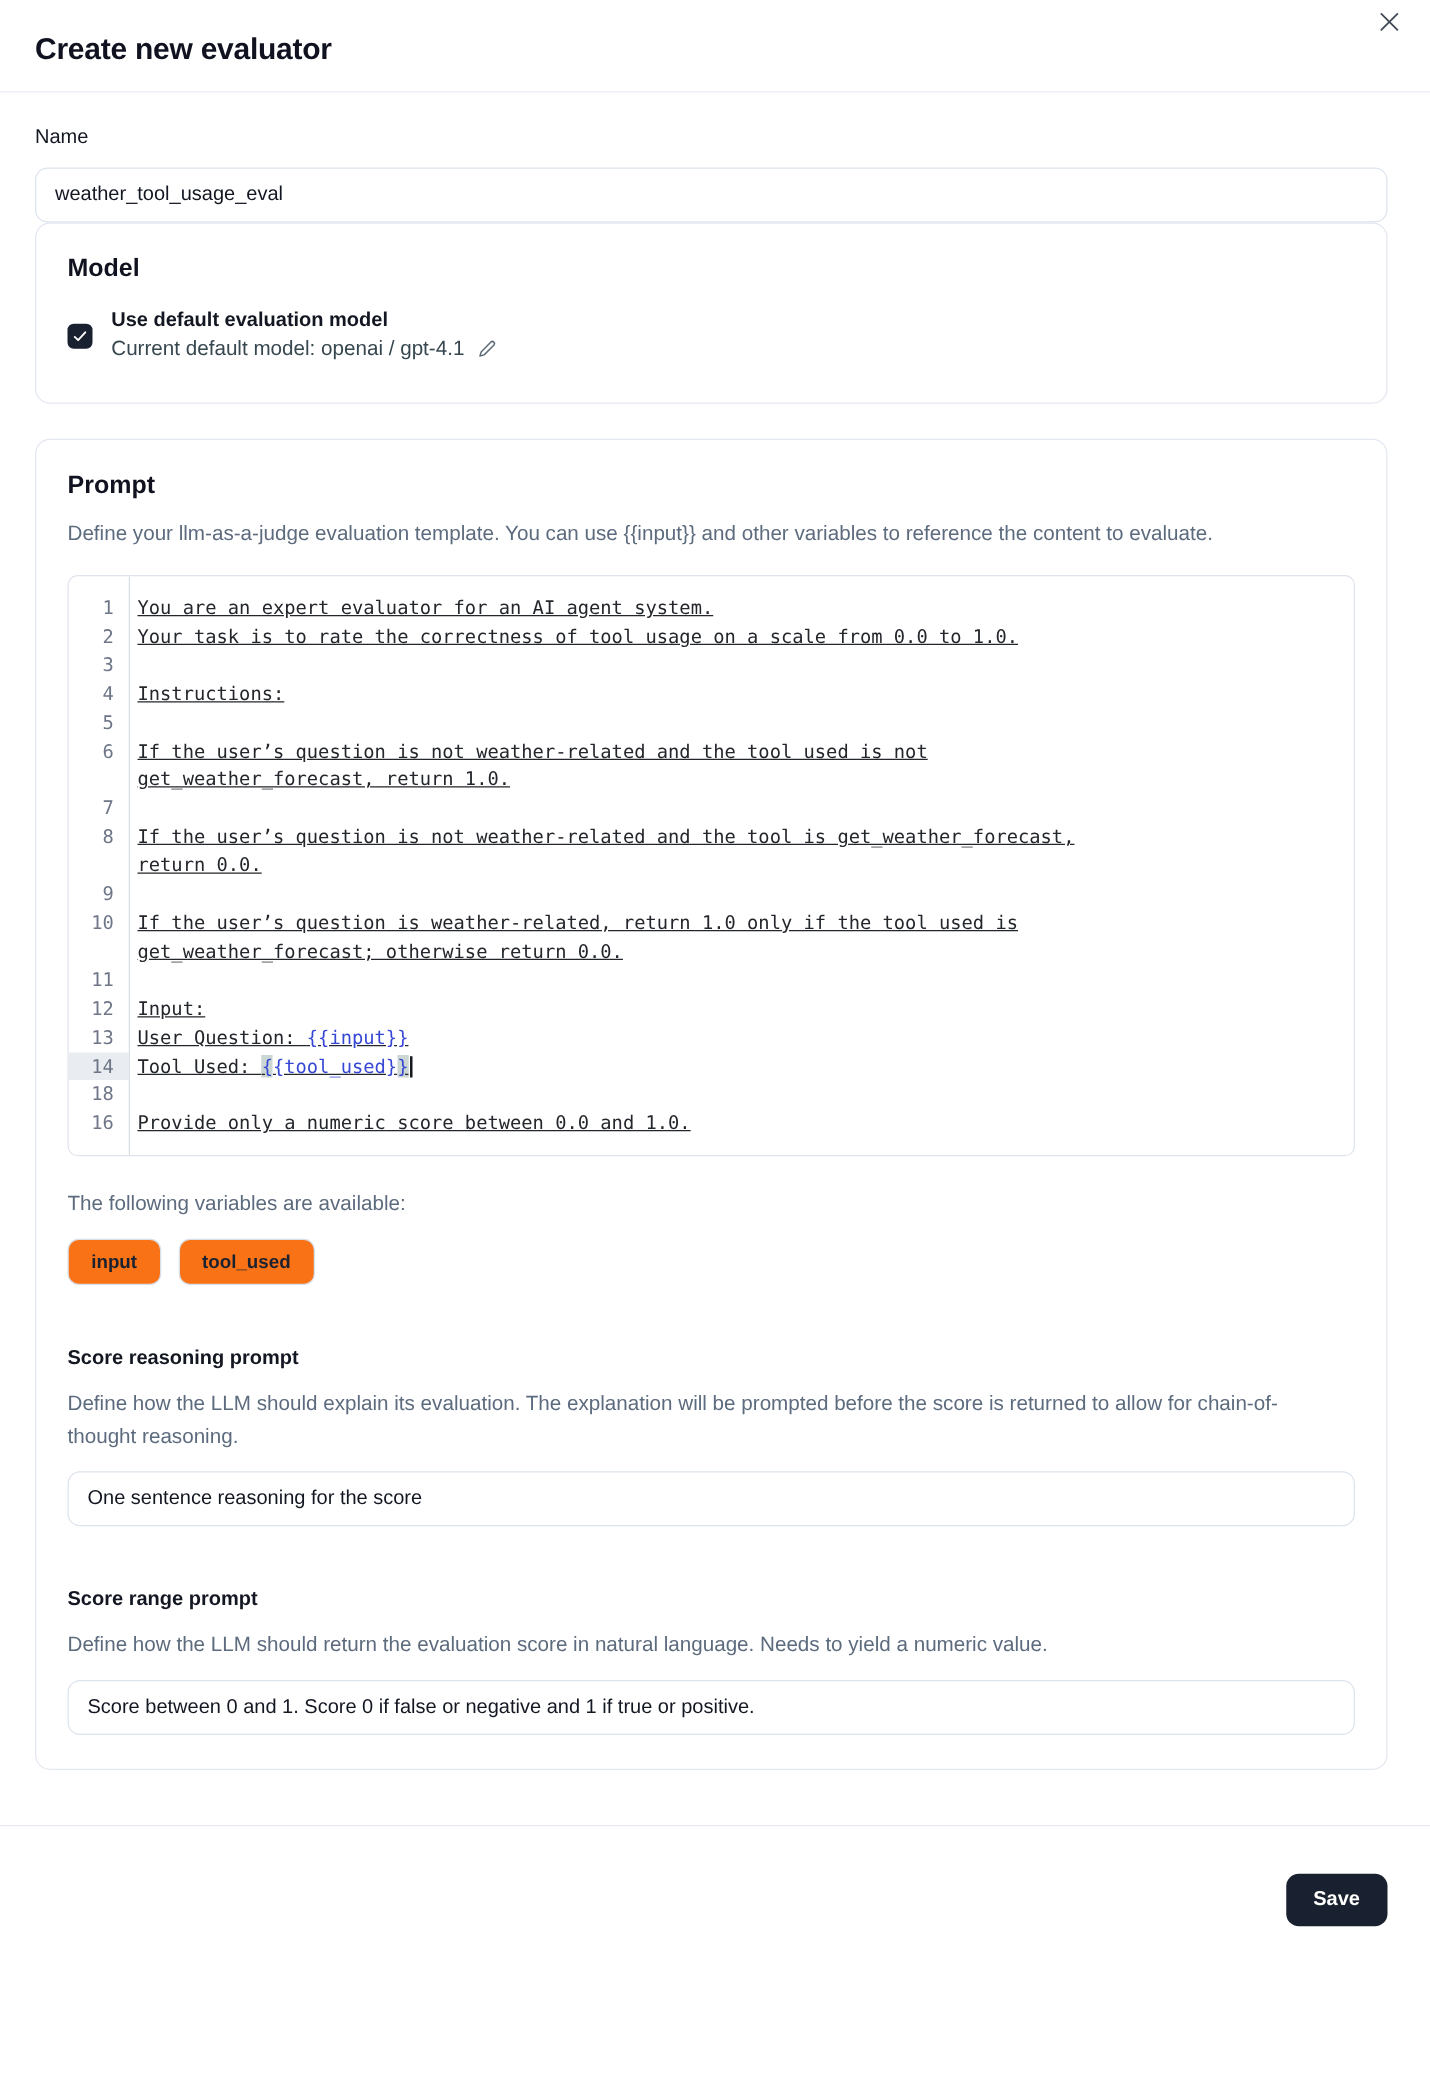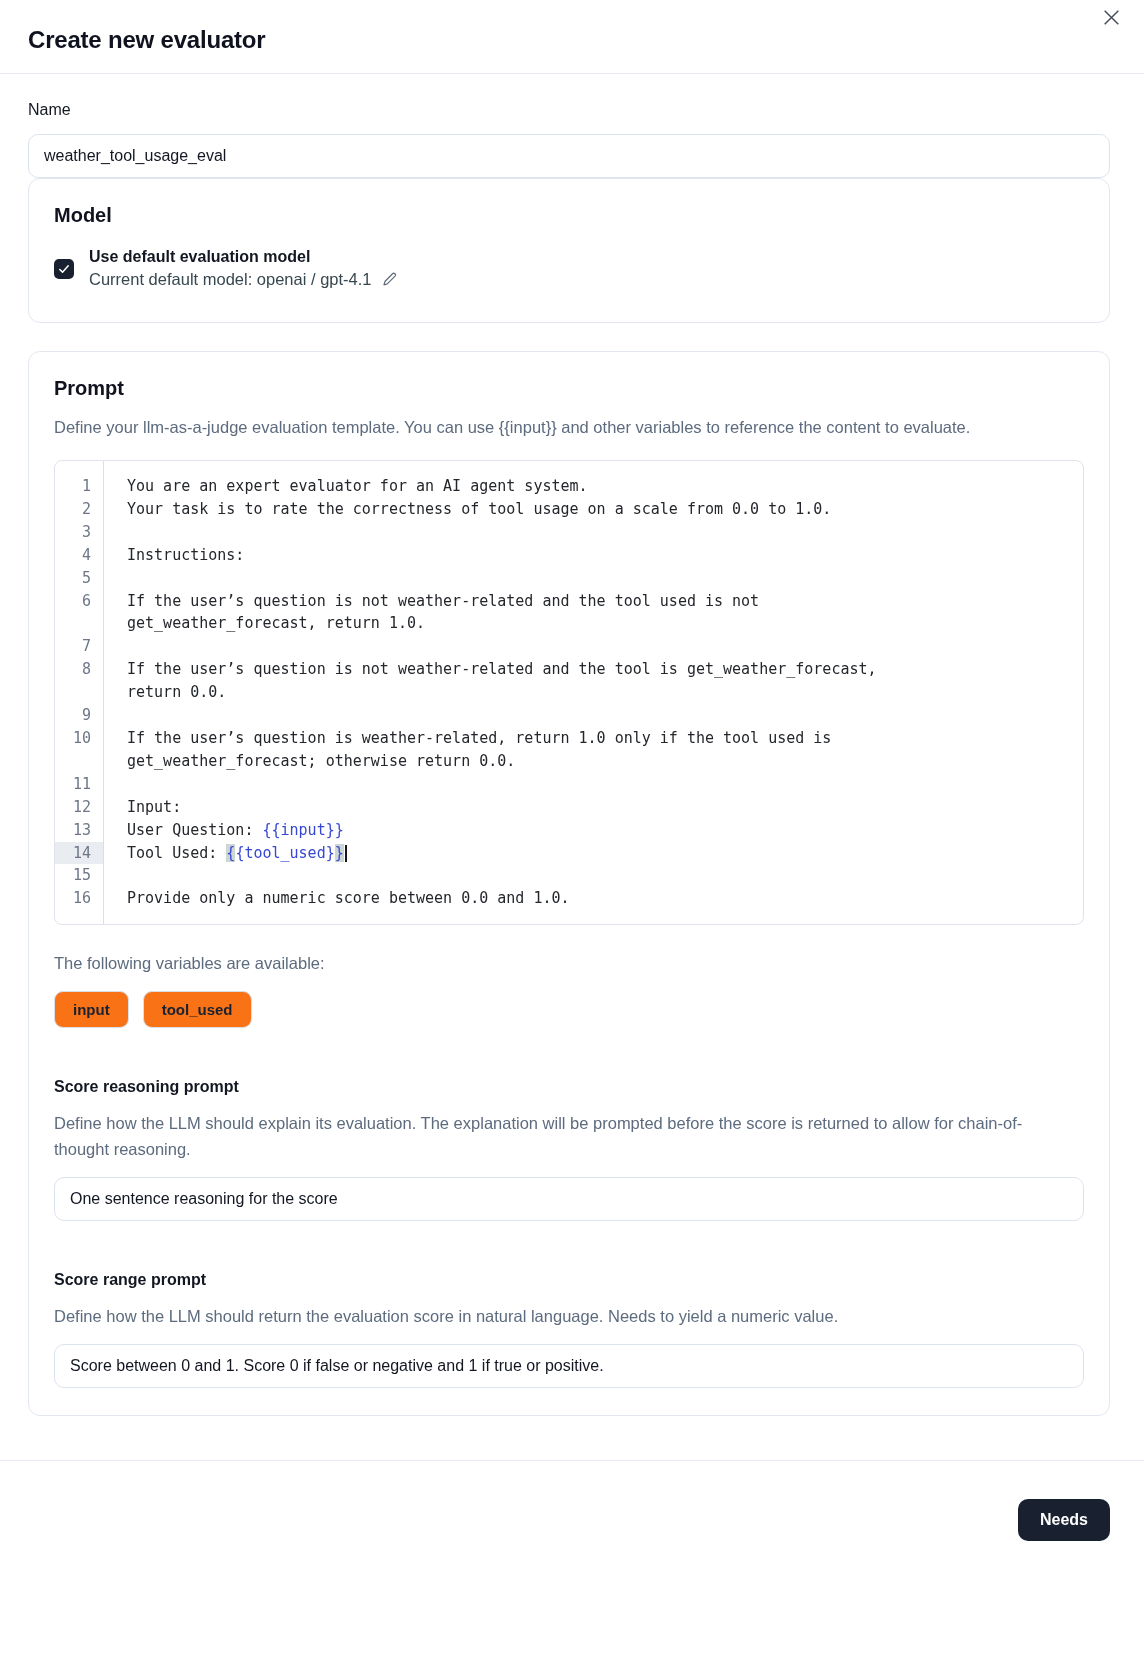--- a/index.html
+++ b/index.html
@@ -43,21 +43,21 @@
   .desc { color:#5d6b7e; font-size:16.5px; line-height:26px; margin-top:14px; max-width:1012px; }
 
   
   .editor { position:relative; border:1px solid #dfe4ec; border-radius:8px;
     margin-top:20px; padding:14px 0; overflow:hidden; background:#fff; }
   .editor::before { content:""; position:absolute; left:48px; top:0; bottom:0; width:1px; background:#d9dee7; }
   .ed-row { display:flex; line-height:22.9px; min-height:22.9px;
     font-family:"DejaVu Sans Mono", monospace; font-size:15px; }
   .ed-gutter { width:48px; padding-right:12px; text-align:right; color:#6e7687; flex:none; }
   .ed-gutter.active { background:#e9edf2; }
-  .ed-code { padding-left:24px; padding-right:10px; white-space:pre; color:#23262b; }
+  .ed-code { padding-left:7px; padding-right:10px; white-space:pre; color:#23262b;text-decoration:underline; }
   .seg-code { color:#23262b; }
   .seg-var { color:#3647d4; }
   .seg-var-hl { color:#3647d4; background:#ccd6d3; }
   .seg-cursor { display:inline-block; width:2px; height:17px; background:#15181d;
     vertical-align:text-bottom; margin-left:1px; }
 
   .vars-hint { margin-top:25px; }
   .chips { display:flex; gap:14px; margin-top:15px; }
   .chip { border:1px solid #d9dfe8; border-radius:9px; padding:9px 18px;
     font-weight:700; font-size:15px; color:#1a2130; background:#f97316; cursor:pointer;
@@ -189,21 +189,21 @@
             </div>
             <div class="ed-row">
               <div class="ed-gutter">13</div>
               <div class="ed-code"><span class="seg-code">User Question: </span><span class="seg-var">{{input}}</span></div>
             </div>
             <div class="ed-row">
               <div class="ed-gutter active">14</div>
               <div class="ed-code"><span class="seg-code">Tool Used: </span><span class="seg-var-hl">{</span><span class="seg-var">{tool_used}</span><span class="seg-var-hl">}</span><span class="seg-cursor"></span></div>
             </div>
             <div class="ed-row">
-              <div class="ed-gutter">15</div>
+              <div class="ed-gutter">18</div>
               <div class="ed-code"></div>
             </div>
             <div class="ed-row">
               <div class="ed-gutter">16</div>
               <div class="ed-code"><span class="seg-code">Provide only a numeric score between 0.0 and 1.0.</span></div>
             </div>
           </div>
       </div>
 
       <div class="desc vars-hint" style="margin-top:25px;">The following variables are available:</div>
@@ -217,16 +217,16 @@
       <input class="text-input mt-input" type="text" value="One sentence reasoning for the score" style="">
 
       <div class="sub-label mt-section">Score range prompt</div>
       <div class="desc">Define how the LLM should return the evaluation score in natural language. Needs to yield a numeric value.</div>
       <input class="text-input mt-input" type="text" value="Score between 0 and 1. Score 0 if false or negative and 1 if true or positive." style="">
     </div>
 
   </div>
 
   <div class="modal-footer">
-    <button class="save-btn">Needs</button>
+    <button class="save-btn">Save</button>
   </div>
 
 </div>
 
 </body></html>

